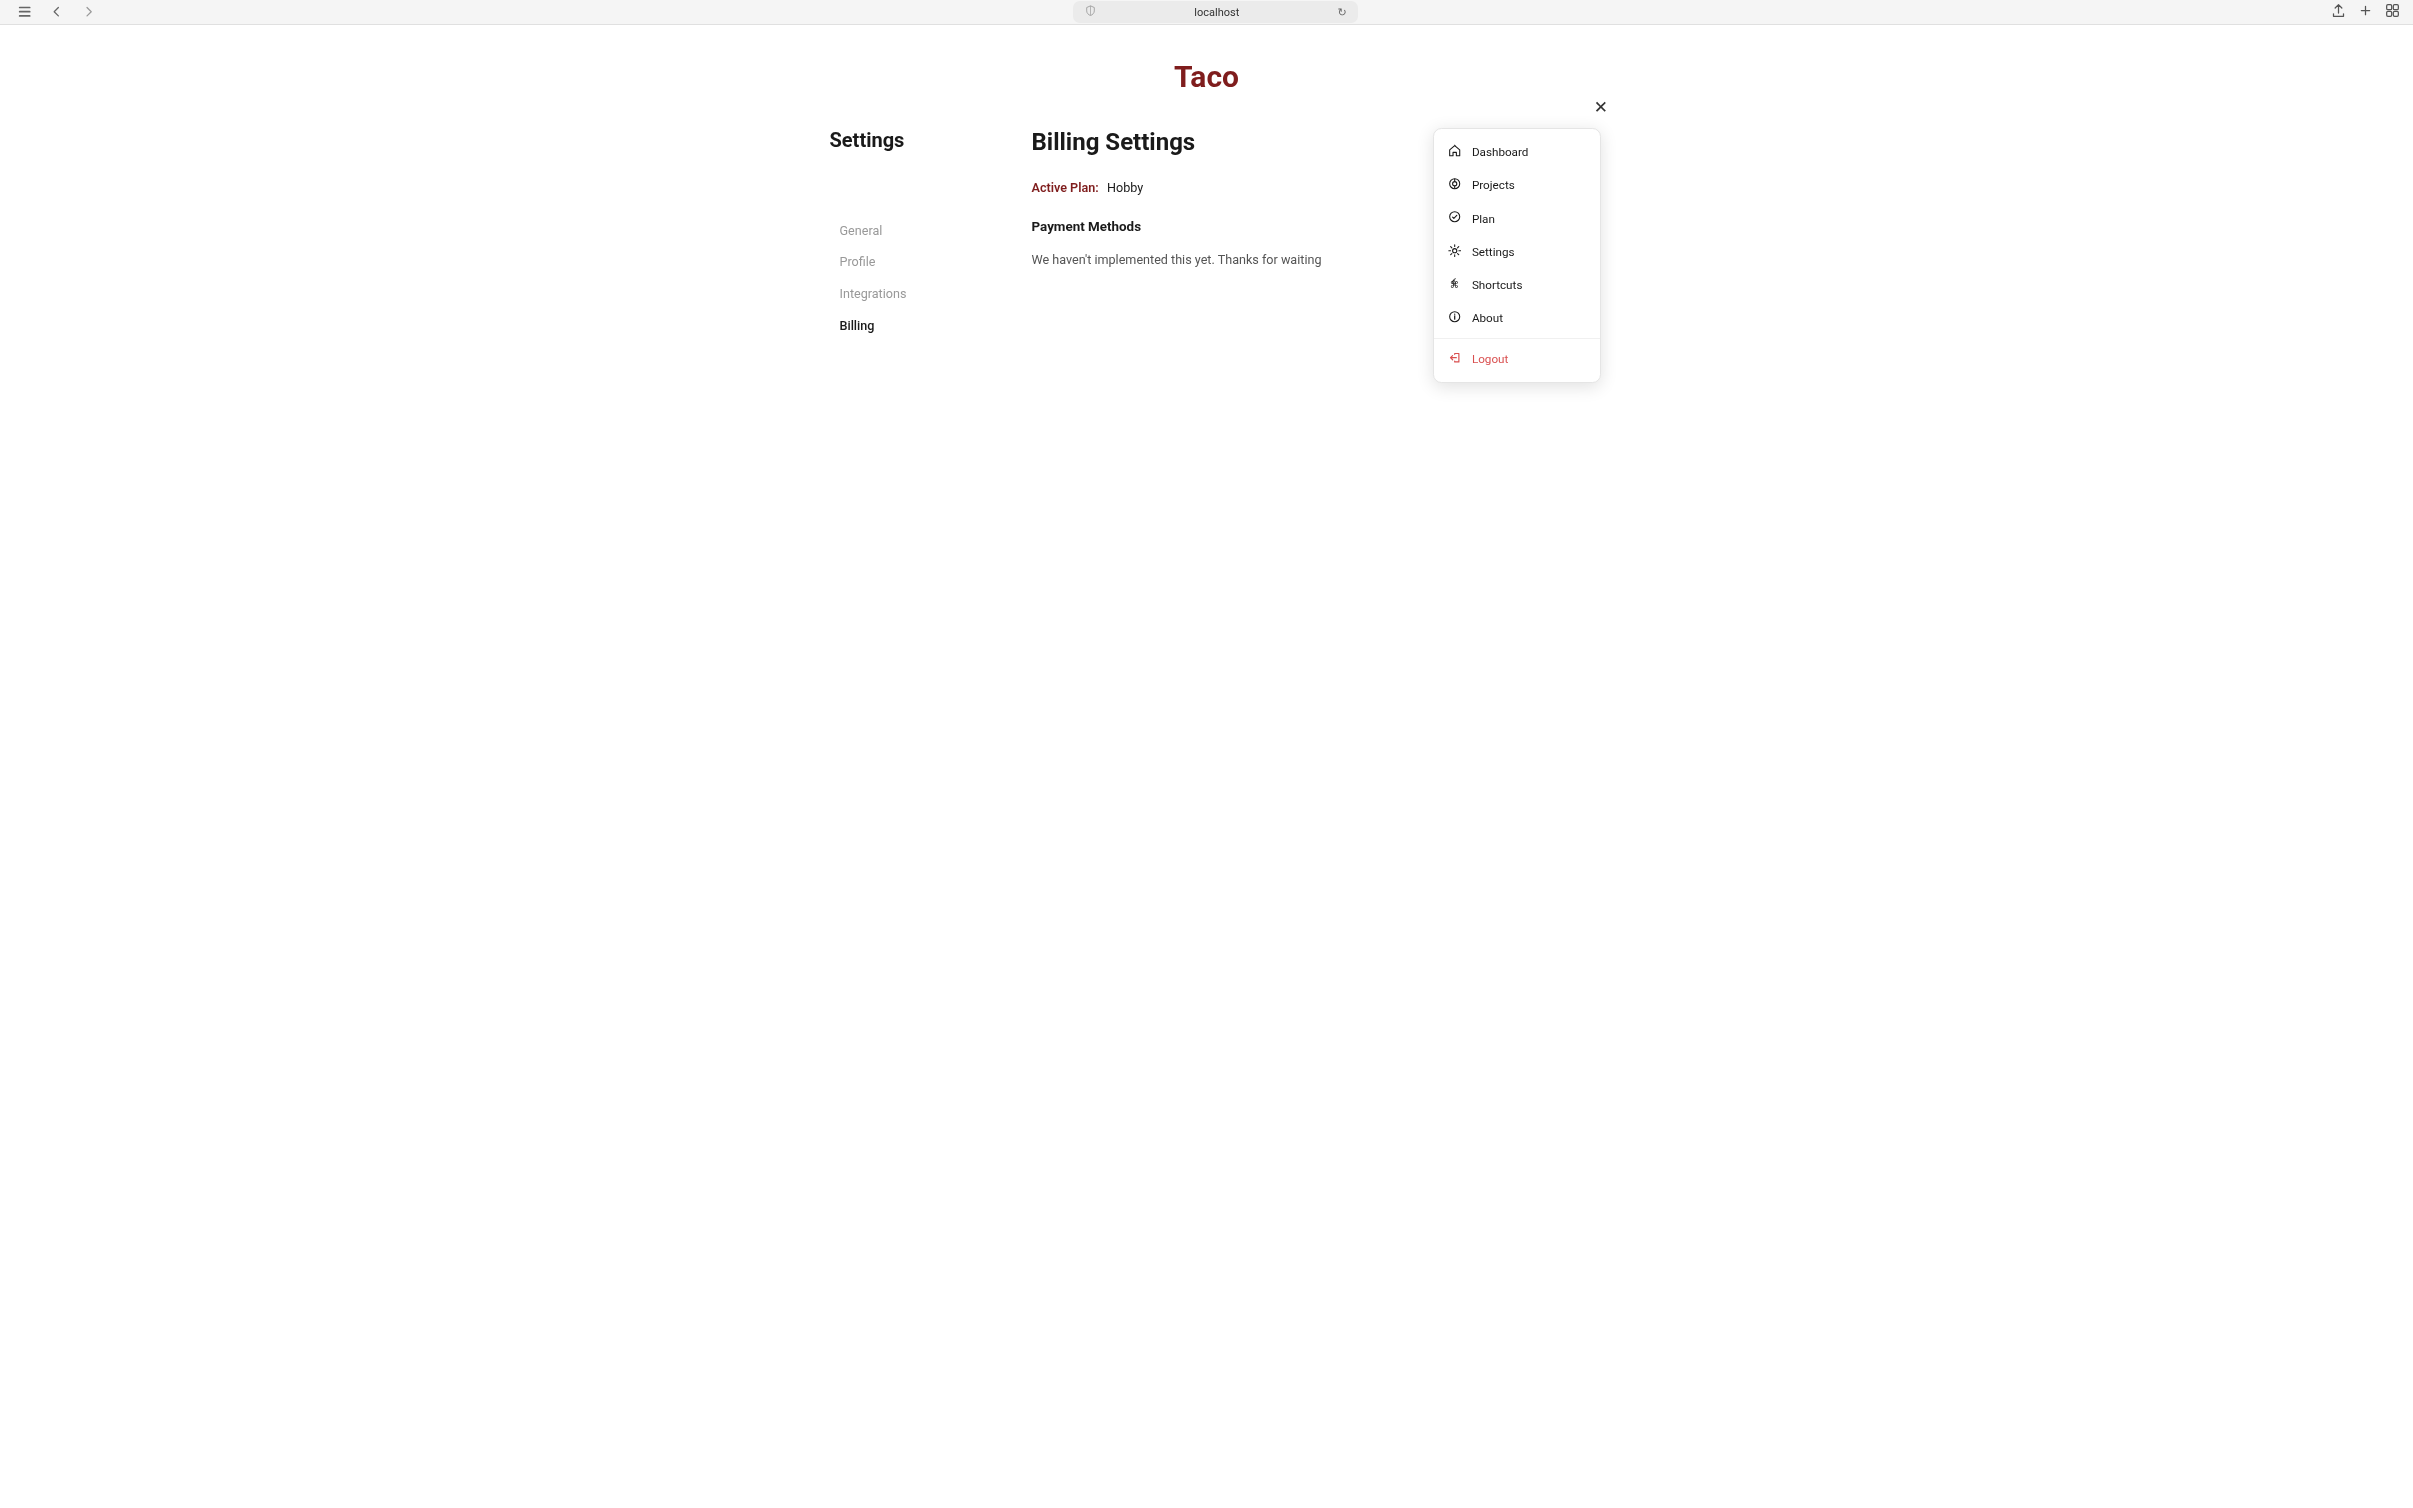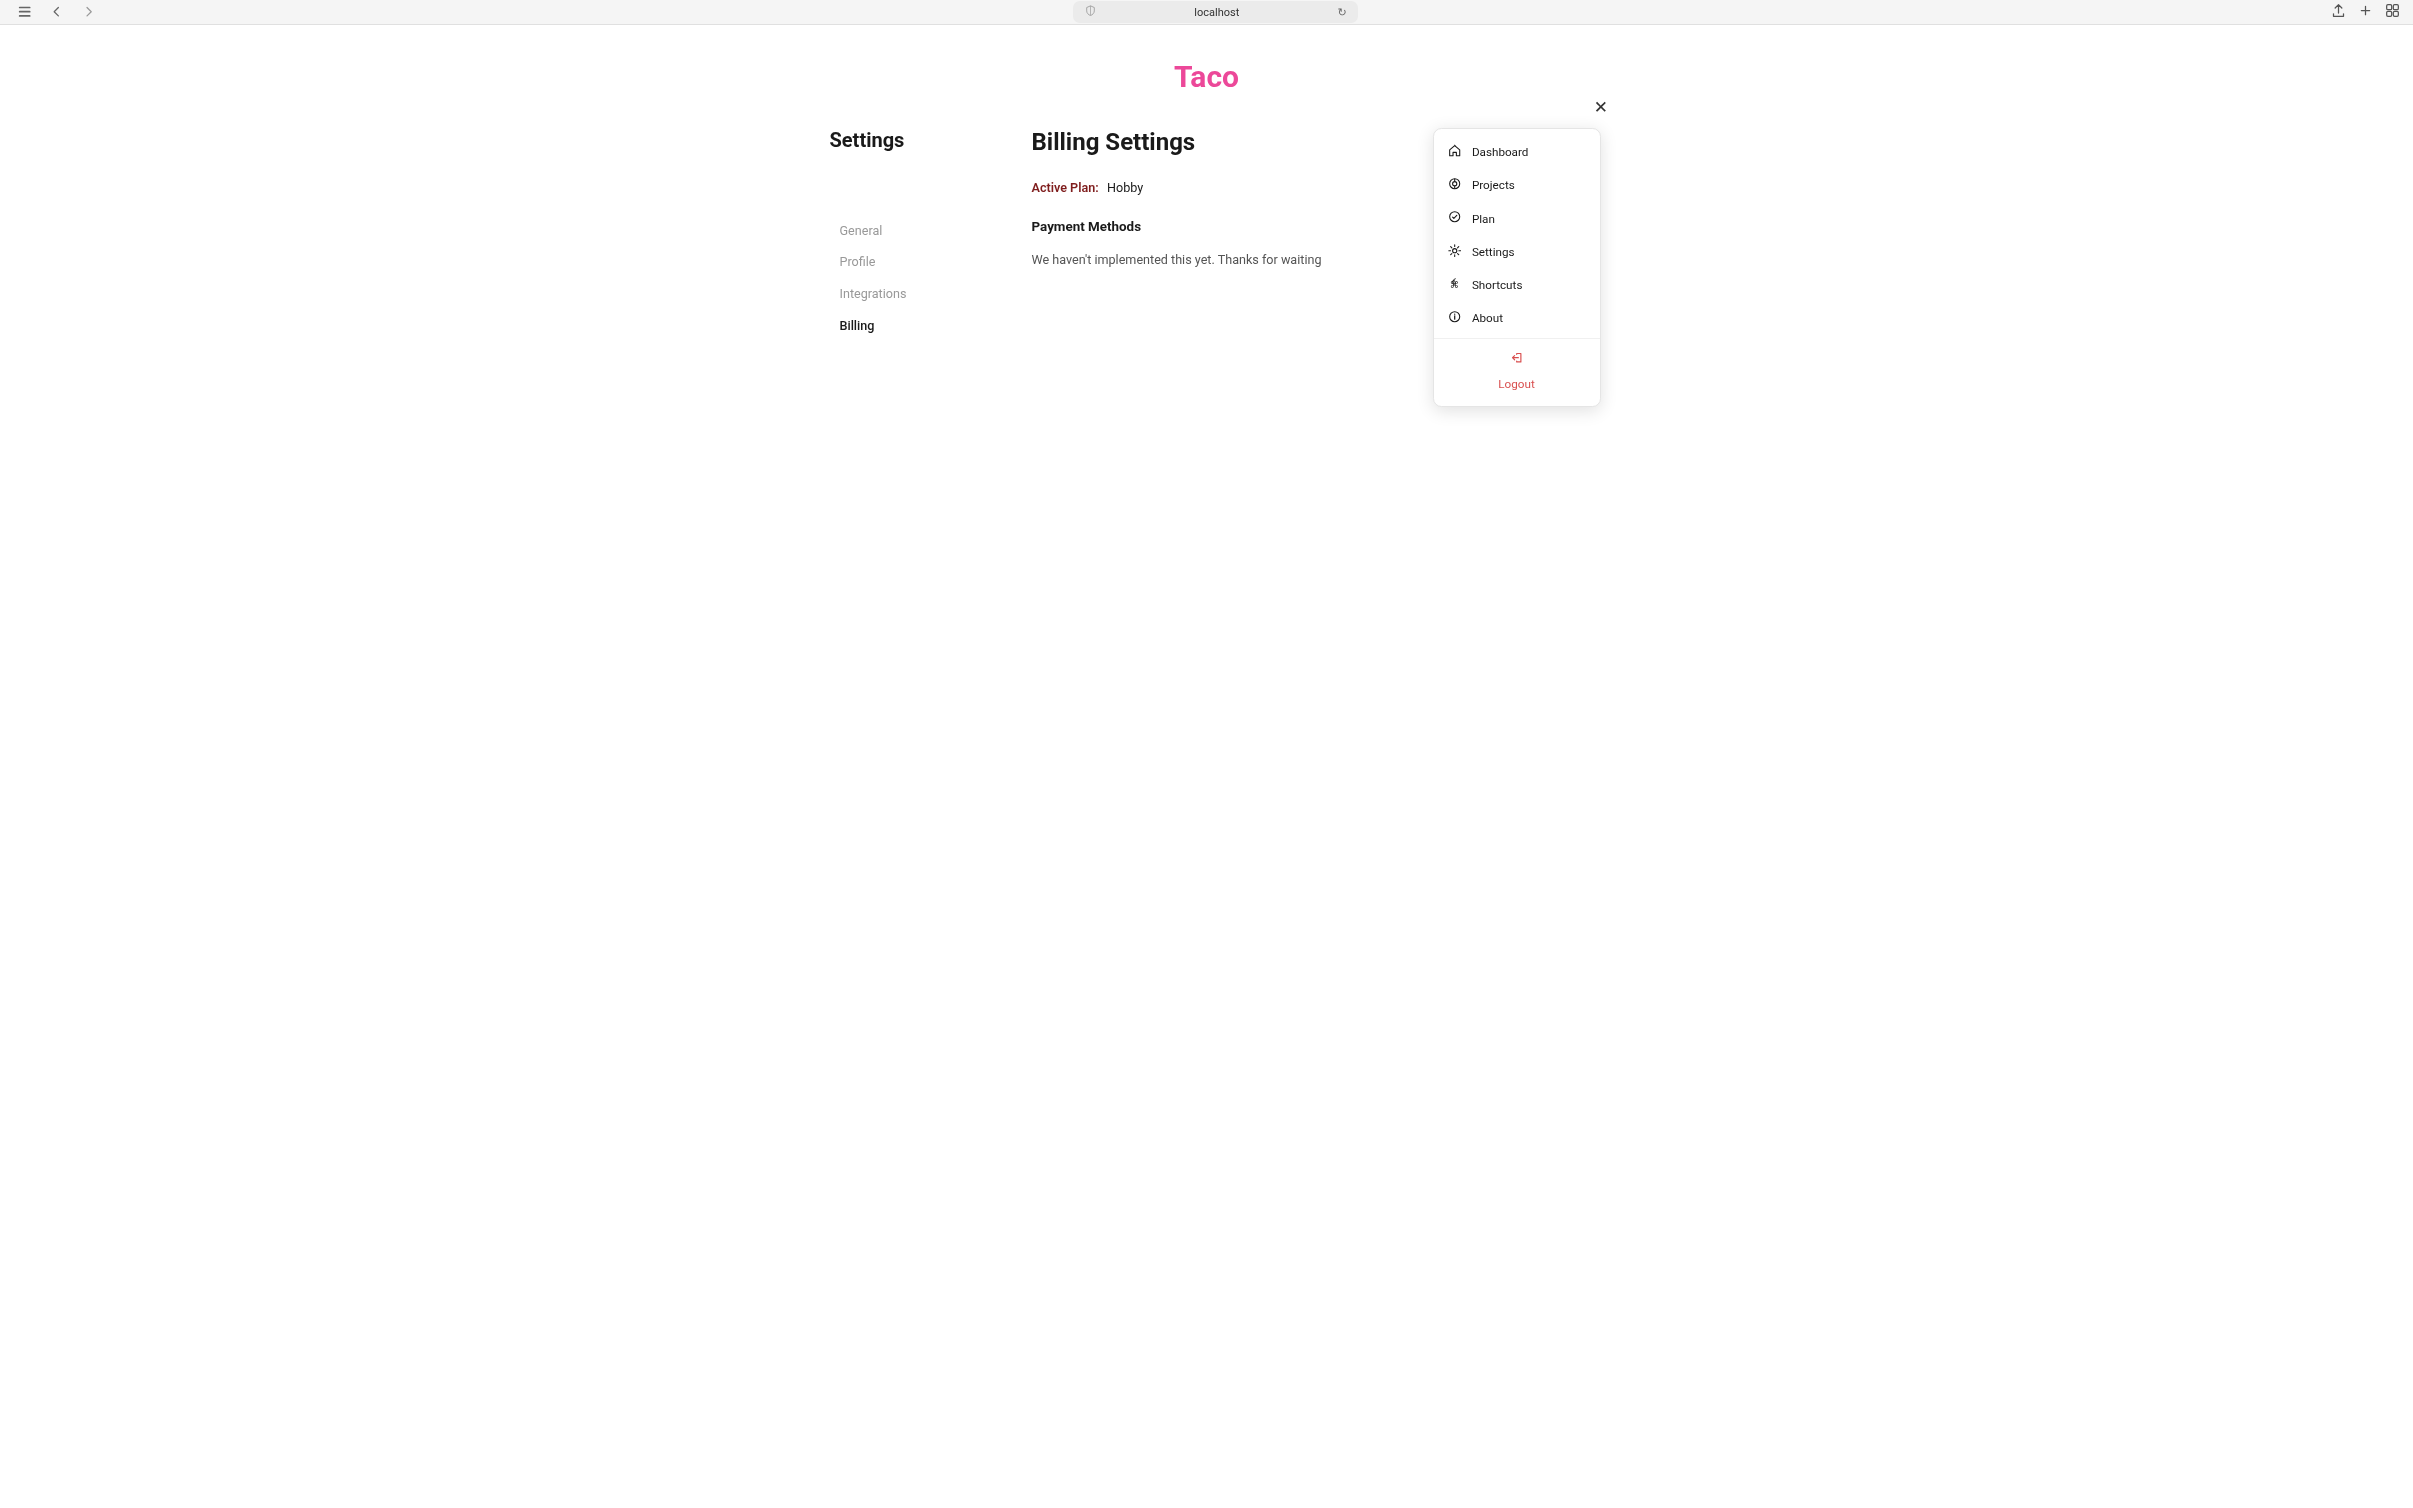--- a/index.html
+++ b/index.html
@@ -97,21 +97,21 @@
       flex-direction: column;
       align-items: center;
       padding: 34px 17px;
       position: relative;
     }
 
     .page-title {
       font-size: 30px;
       font-weight: 700;
       margin-bottom: 34px;
-      color: #ec4899;
+      color: #7f1d1d;
     }
 
     .settings-container {
       display: flex;
       width: 100%;
       max-width: 754px;
       gap: 0;
       position: relative;
     }
 
@@ -209,21 +209,20 @@
       gap: 10px;
       padding: 8.4px 13.4px;
       font-size: 11.7px;
       color: #1a1a1a;
       cursor: pointer;
       transition: background 0.1s;
     }
 
     .dropdown-item.logout {
       color: #d94f4f;
-      flex-direction: column;
     }
 
     .dropdown-icon {
       font-size: 13.4px;
       width: 15px;
       text-align: center;
       flex-shrink: 0;
       color: inherit;
     }
 

